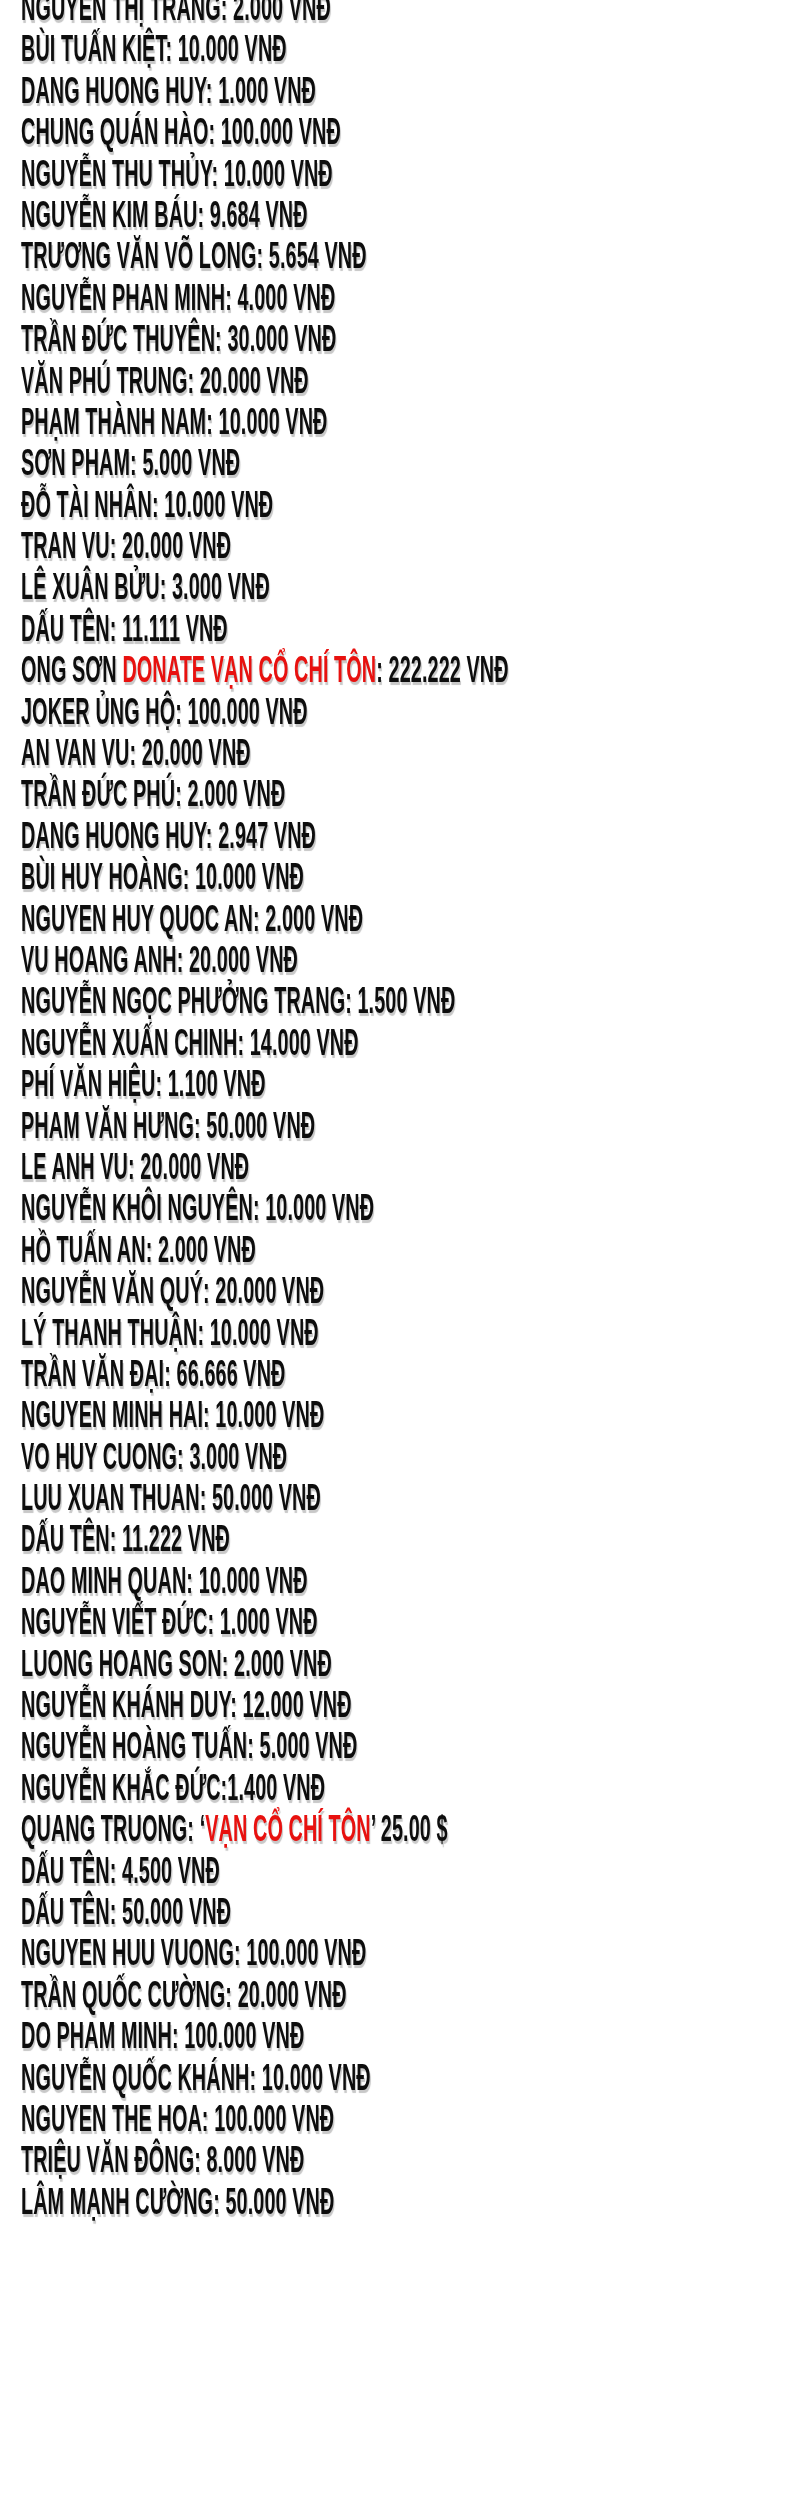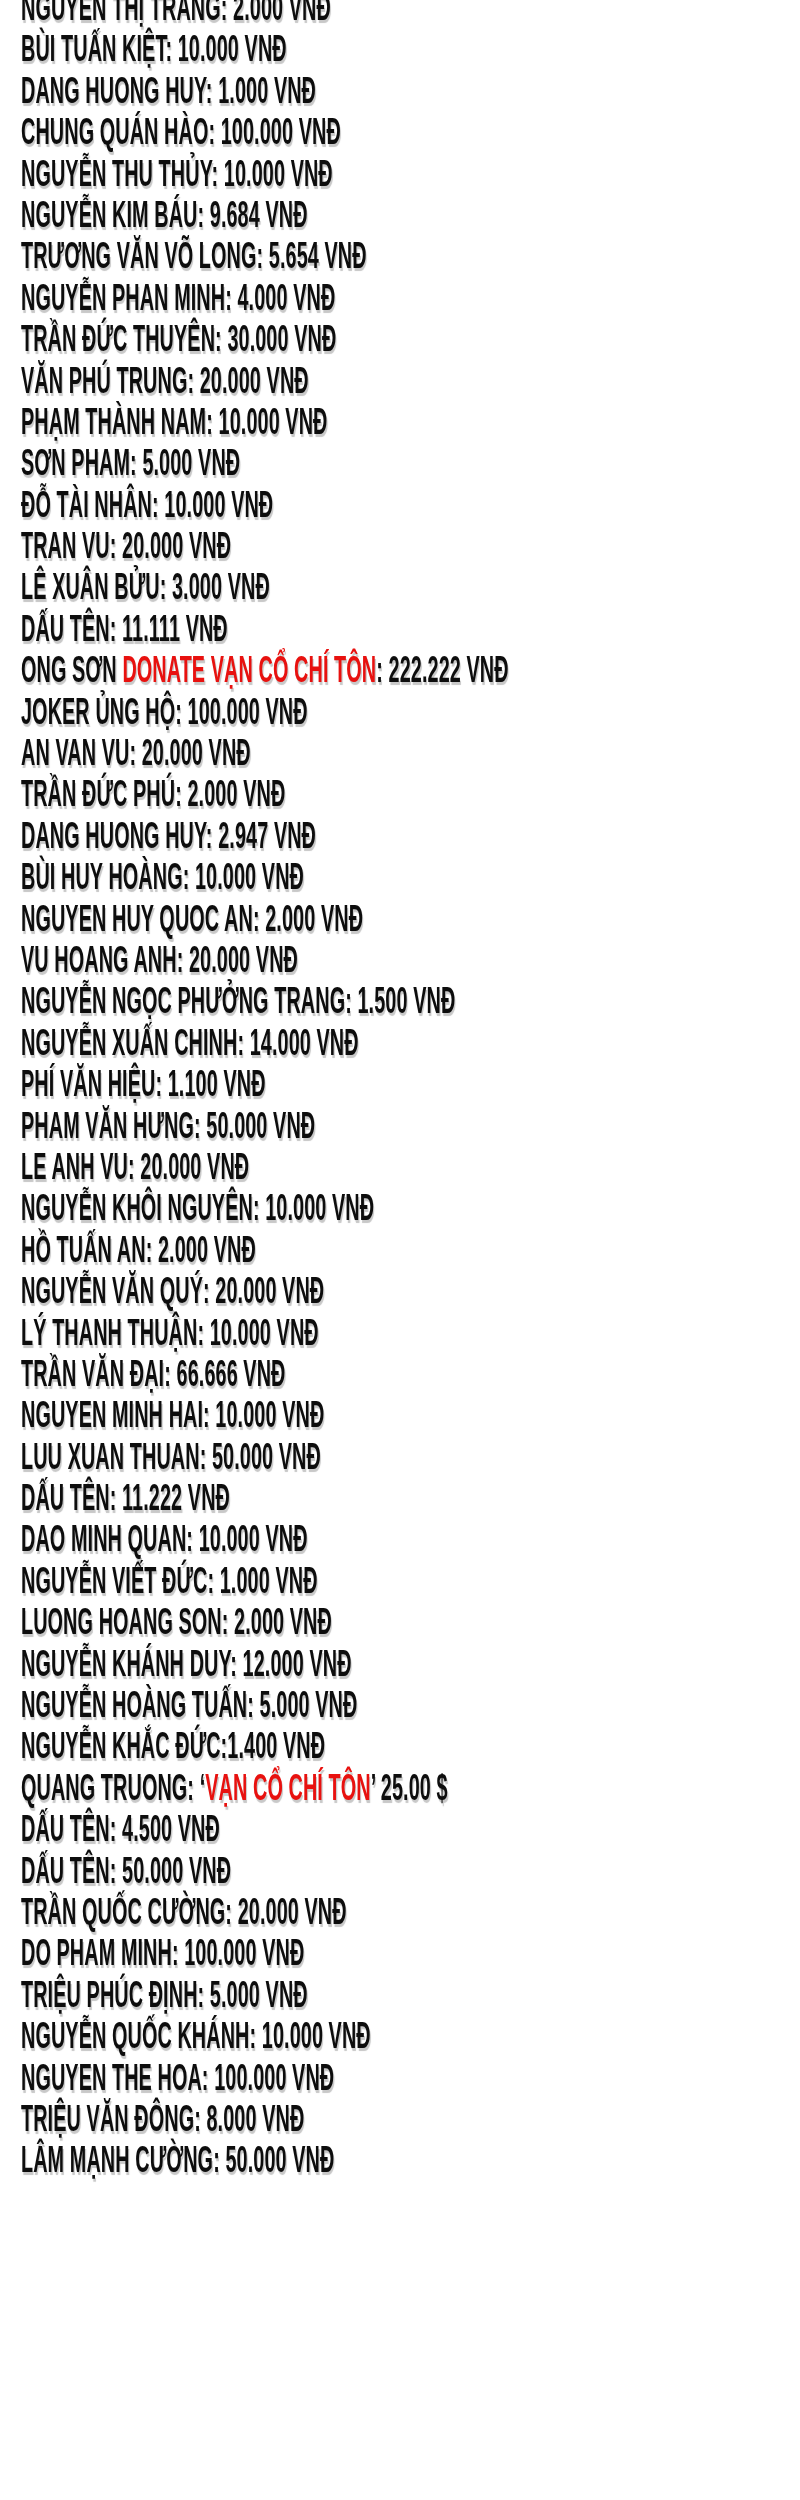--- a/index.html
+++ b/index.html
@@ -69,31 +69,32 @@
     <div class="donor-line"><span class="donor-text"><span>NGUYỄN XUẤN CHINH: 14.000 VNĐ</span></span></div>
     <div class="donor-line"><span class="donor-text"><span>PHÍ VĂN HIỆU: 1.100 VNĐ</span></span></div>
     <div class="donor-line"><span class="donor-text"><span>PHAM VĂN HƯNG: 50.000 VNĐ</span></span></div>
     <div class="donor-line"><span class="donor-text"><span>LE ANH VU: 20.000 VNĐ</span></span></div>
     <div class="donor-line"><span class="donor-text"><span>NGUYỄN KHÔI NGUYÊN: 10.000 VNĐ</span></span></div>
     <div class="donor-line"><span class="donor-text"><span>HỒ TUẤN AN: 2.000 VNĐ</span></span></div>
     <div class="donor-line"><span class="donor-text"><span>NGUYỄN VĂN QUÝ: 20.000 VNĐ</span></span></div>
     <div class="donor-line"><span class="donor-text"><span>LÝ THANH THUẬN: 10.000 VNĐ</span></span></div>
     <div class="donor-line"><span class="donor-text"><span>TRẦN VĂN ĐẠI: 66.666 VNĐ</span></span></div>
     <div class="donor-line"><span class="donor-text"><span>NGUYEN MINH HAI: 10.000 VNĐ</span></span></div>
+    <div class="donor-line"><span class="donor-text"><span>VO HUY CUONG: 3.000 VNĐ</span></span></div>
     <div class="donor-line"><span class="donor-text"><span>LUU XUAN THUAN: 50.000 VNĐ</span></span></div>
     <div class="donor-line"><span class="donor-text"><span>DẤU TÊN: 11.222 VNĐ</span></span></div>
     <div class="donor-line"><span class="donor-text"><span>DAO MINH QUAN: 10.000 VNĐ</span></span></div>
     <div class="donor-line"><span class="donor-text"><span>NGUYỄN VIẾT ĐỨC: 1.000 VNĐ</span></span></div>
     <div class="donor-line"><span class="donor-text"><span>LUONG HOANG SON: 2.000 VNĐ</span></span></div>
     <div class="donor-line"><span class="donor-text"><span>NGUYỄN KHÁNH DUY: 12.000 VNĐ</span></span></div>
     <div class="donor-line"><span class="donor-text"><span>NGUYỄN HOÀNG TUẤN: 5.000 VNĐ</span></span></div>
     <div class="donor-line"><span class="donor-text"><span>NGUYỄN KHẮC ĐỨC:1.400 VNĐ</span></span></div>
     <div class="donor-line"><span class="donor-text"><span>QUANG TRUONG: ‘</span><span style="color: rgb(232, 17, 15);">VẠN CỔ CHÍ TÔN</span><span>’ 25.00 $</span></span></div>
     <div class="donor-line"><span class="donor-text"><span>DẤU TÊN: 4.500 VNĐ</span></span></div>
     <div class="donor-line"><span class="donor-text"><span>DẤU TÊN: 50.000 VNĐ</span></span></div>
+    <div class="donor-line"><span class="donor-text"><span>NGUYEN HUU VUONG: 100.000 VNĐ</span></span></div>
     <div class="donor-line"><span class="donor-text"><span>TRẦN QUỐC CƯỜNG: 20.000 VNĐ</span></span></div>
     <div class="donor-line"><span class="donor-text"><span>DO PHAM MINH: 100.000 VNĐ</span></span></div>
-    <div class="donor-line"><span class="donor-text"><span>TRIỆU PHÚC ĐỊNH: 5.000 VNĐ</span></span></div>
     <div class="donor-line"><span class="donor-text"><span>NGUYỄN QUỐC KHÁNH: 10.000 VNĐ</span></span></div>
     <div class="donor-line"><span class="donor-text"><span>NGUYEN THE HOA: 100.000 VNĐ</span></span></div>
     <div class="donor-line"><span class="donor-text"><span>TRIỆU VĂN ĐÔNG: 8.000 VNĐ</span></span></div>
     <div class="donor-line"><span class="donor-text"><span>LÂM MẠNH CƯỜNG: 50.000 VNĐ</span></span></div>
   </div>
 
 </body></html>

